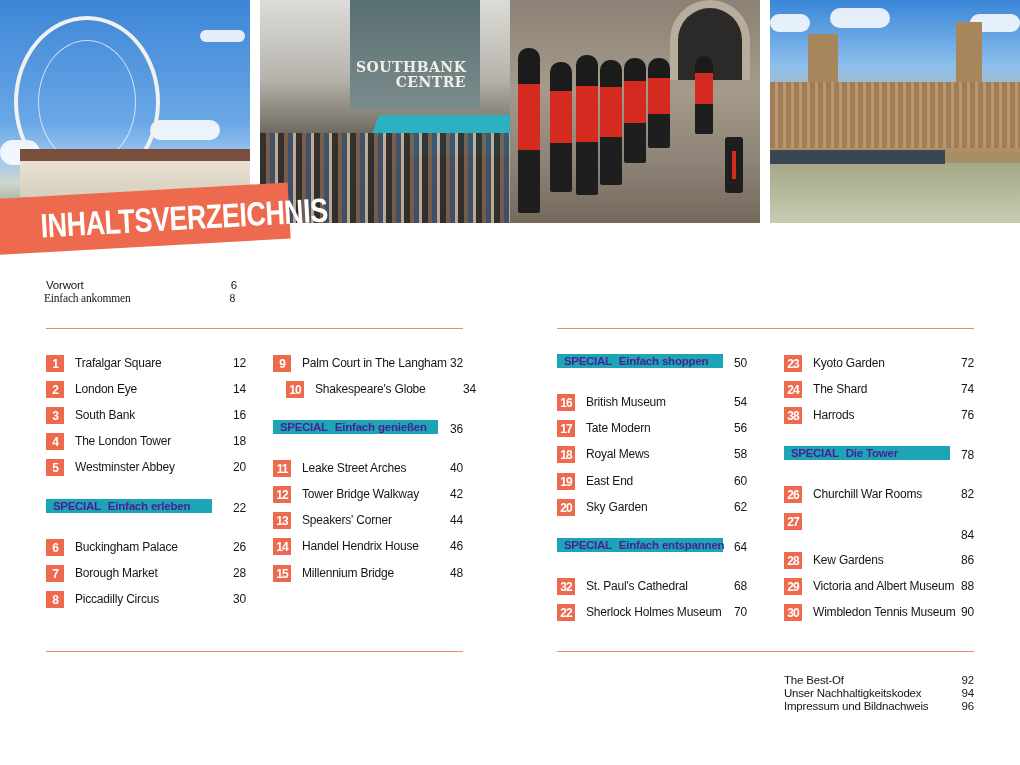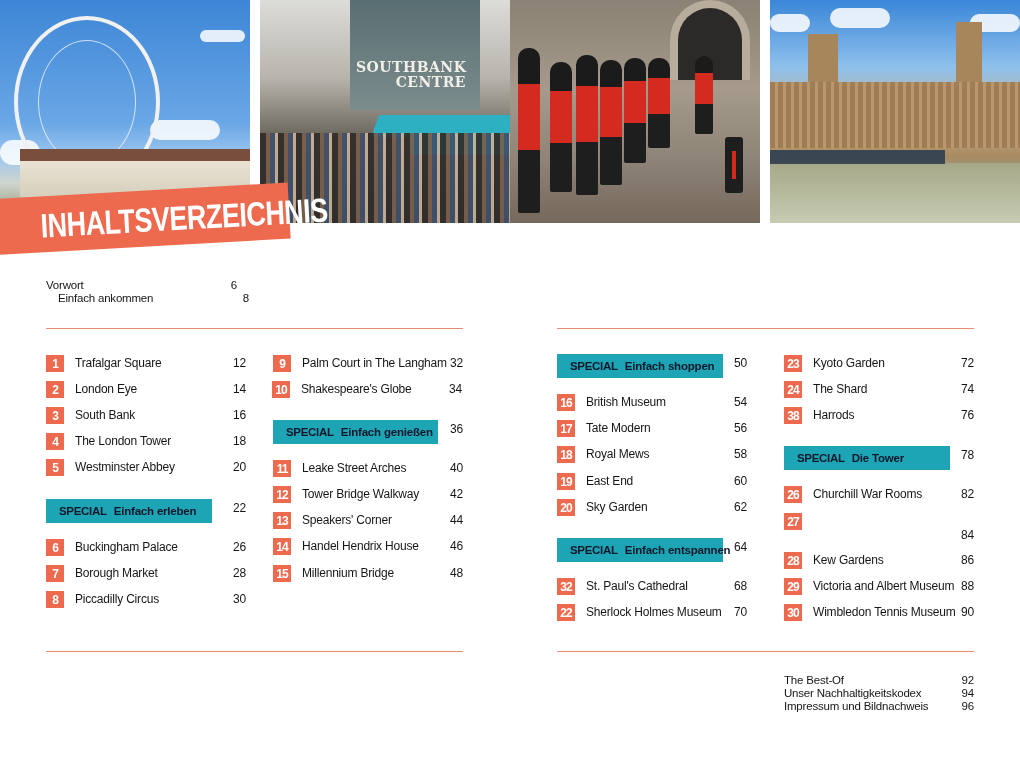--- a/index.html
+++ b/index.html
@@ -58,22 +58,22 @@
     font-weight: bold; font-size: 12px; display: flex; align-items: center; justify-content: center; letter-spacing: -1px;
   }
   .entry .label { position: absolute; left: 29px; top: 1px; white-space: nowrap; }
   .entry .pg { position: absolute; right: 0; top: 1px; text-align: right; }
   .entry.tall { height: 32px; }
   .entry.tall .label { line-height: 14px; top: 0; white-space: normal; width: 150px; }
   .entry.tall .pg { top: 15px; }
 
   .special { position: absolute; height: 18px; }
   .special .bar {
-    position: absolute; left: 0; top: 0; height: 24px; background: #1ea5b5; color: #0f172a;
-    display: flex; align-items: center; padding-left: 13px; font-size: 12px; white-space: nowrap;
+    position: absolute; left: 0; top: 0; height: 14px; background: #1ea5b5; color: #4c1d95;
+    display: flex; align-items: center; padding-left: 7px; font-size: 12px; white-space: nowrap;
   }
   .special .tag { font-weight: bold; letter-spacing: -0.3px; margin-right: 7px; font-size: 11.5px; }
   .special .sub { font-weight: bold; font-size: 11.5px; letter-spacing: -0.2px; }
   .special .pg { position: absolute; right: 0; top: 2px; }
 </style>
 </head>
 <body>
 
 <div class="photo photo-eye">
   <div class="eye-cloud" style="left:150px;top:120px;width:70px;height:20px;"></div>
@@ -118,21 +118,21 @@
 </div>
 
 <div class="title-banner">
   <span>INHALTSVERZEICHNIS</span>
 </div>
 
 <div class="plain-row toc-text" style="left:46px;top:279px;width:191px;">
   <span>Vorwort</span>
   <span class="pg">6</span>
 </div>
-<div class="plain-row toc-text" style="left:58px;top:292px;width:191px;">
+<div class="plain-row toc-text" style="left:44px;top:292px;width:191px;font-family:Liberation Serif, serif;">
   <span>Einfach ankommen</span>
   <span class="pg">8</span>
 </div>
 
 <div class="rule" style="left:46px;top:328px;width:417px;"></div>
 <div class="rule" style="left:557px;top:328px;width:417px;"></div>
 <div class="rule" style="left:46px;top:651px;width:417px;"></div>
 <div class="rule" style="left:557px;top:651px;width:417px;"></div>
 
 <div>
@@ -184,21 +184,21 @@
     <span class="pg">30</span>
   </div>
 </div>
 
 <div>
   <div class="entry toc-text" style="left:273px;top:355px;width:190px;">
     <span class="num">9</span>
     <span class="label">Palm Court in The Langham</span>
     <span class="pg">32</span>
   </div>
-  <div class="entry toc-text" style="left:272px;top:381px;width:190px;padding-left:32px;">
+  <div class="entry toc-text" style="left:286px;top:381px;width:190px;padding-left:32px;">
     <span class="num">10</span>
     <span class="label">Shakespeare's Globe</span>
     <span class="pg">34</span>
   </div>
   <div class="special toc-text" style="left:273px;top:420px;width:190px;">
     <div class="bar" style="width:165px;">
       <span class="tag">SPECIAL</span>
       <span class="sub">Einfach genießen</span>
     </div>
     <span class="pg">36</span>

